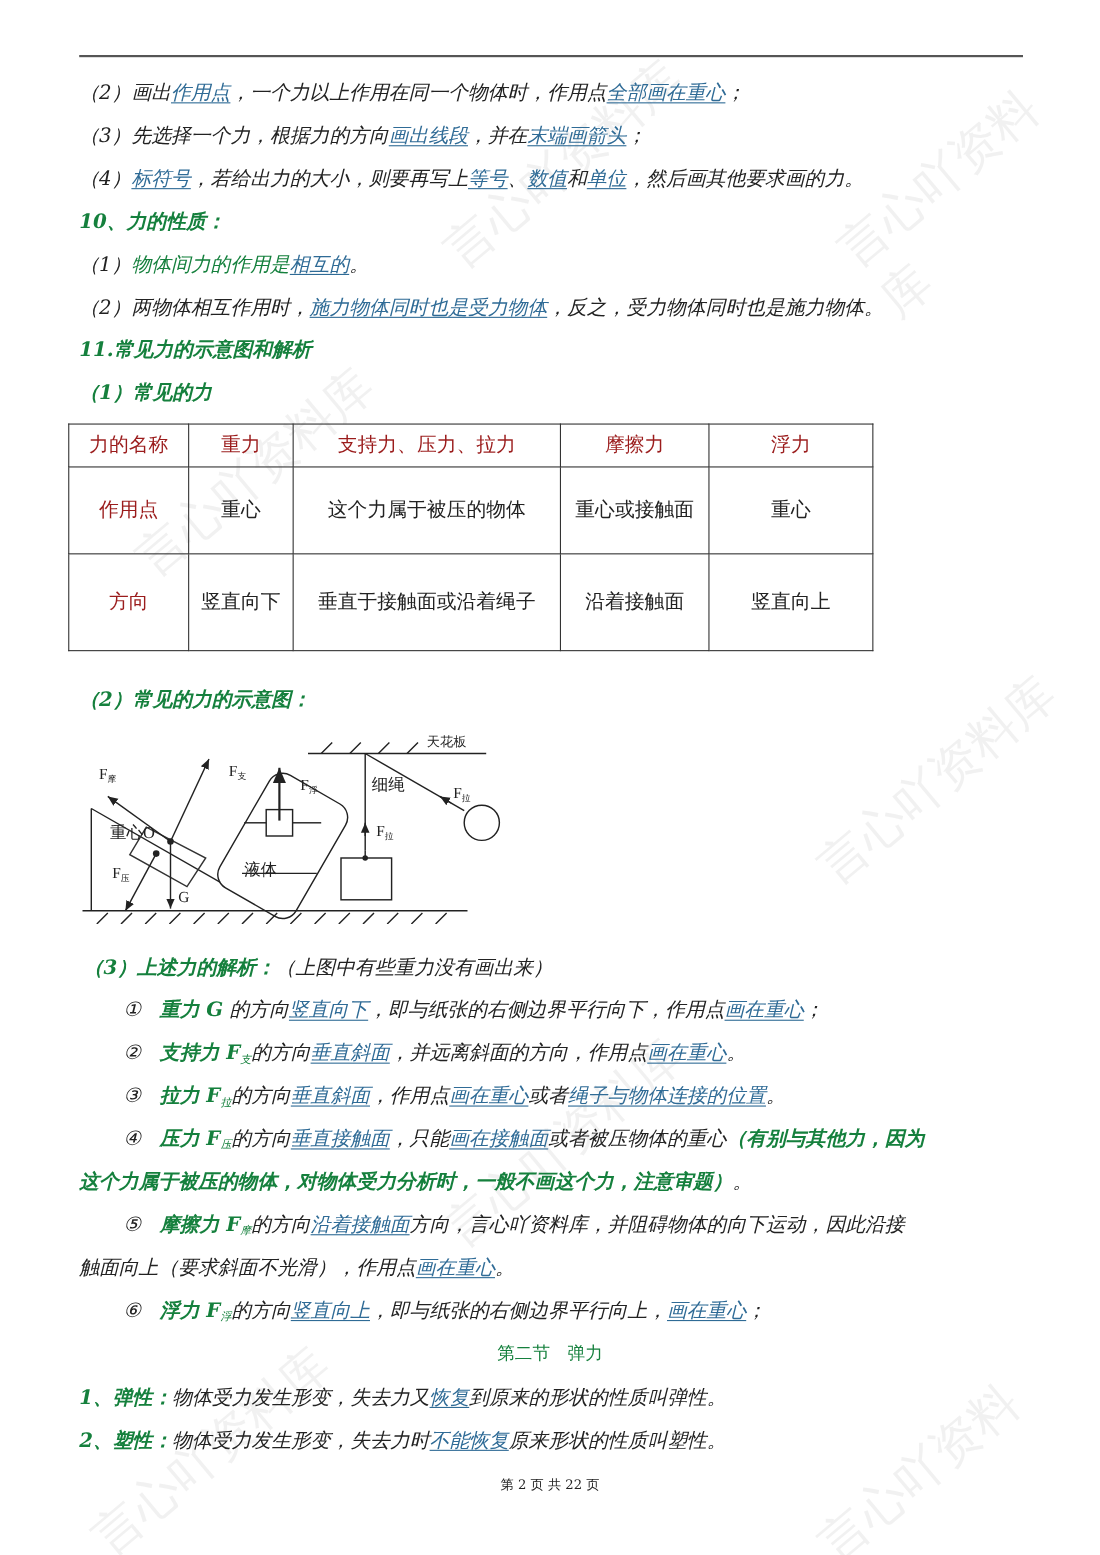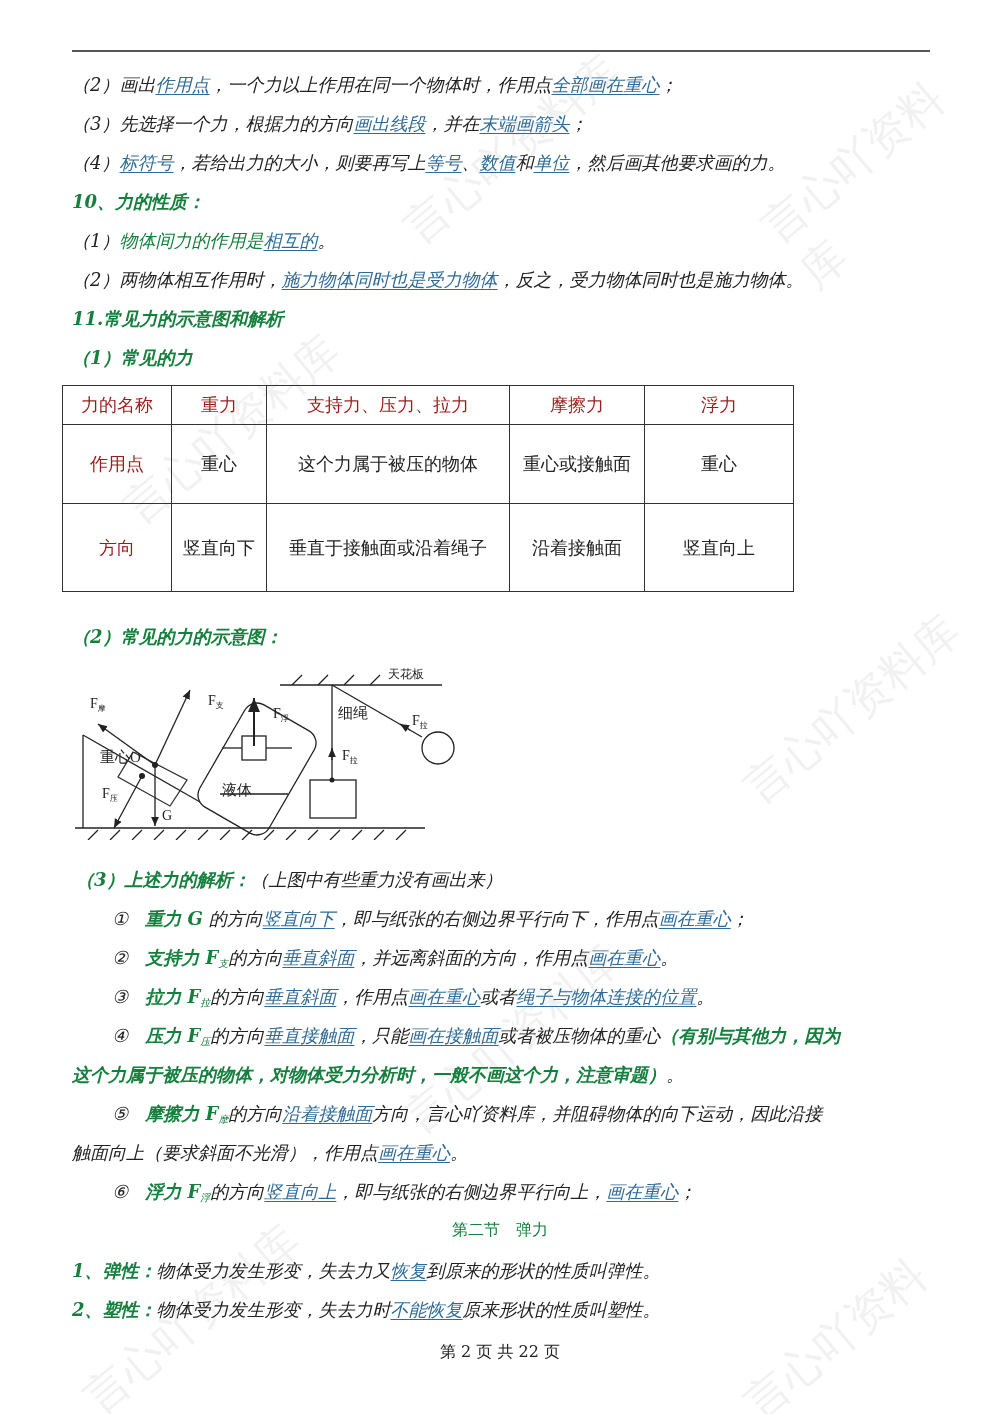--- a/index.html
+++ b/index.html
@@ -9,21 +9,21 @@
   .line { position:absolute; left:72px; font-size:18px; line-height:24px; white-space:nowrap;font-style:italic; }
   .red { color:#15803d; }
   .bold { font-weight:bold; }
   .u { color:#2f6b96; text-decoration:underline; text-underline-offset:3px; }
   sub { font-size:10px; vertical-align:-3px; }
   table.forces { position:absolute; left:62px; top:385px; border-collapse:collapse; font-size:18px; }
   table.forces td { border:1px solid #333; text-align:center; vertical-align:middle; padding:0 4px; line-height:38px; }
   table.forces td.hd { color:#9b1c1c; }
   .diagram { position:absolute; left:70px; top:660px; }
   .wm { position:absolute; color:rgba(180,180,180,0.18); font-size:44px; transform:rotate(-40deg); pointer-events:none; font-family:"DejaVu Sans",sans-serif; }
-  .footer { position:absolute; top:1342px; left:0; width:1000px; text-align:center; font-size:16px; }
+  .footer { position:absolute; top:1342px; left:0; width:1000px; text-align:center; font-size:12px; }
   .center { position:absolute; left:0; width:1000px; text-align:center; }
 </style>
 </head>
 <body>
 
 <div class="rule"></div>
 
 <div class="wm" style="left:380px;top:120px">言心吖资料库</div>
 <div class="wm" style="left:760px;top:120px">言心吖资料库</div>
 <div class="wm" style="left:100px;top:400px">言心吖资料库</div>

